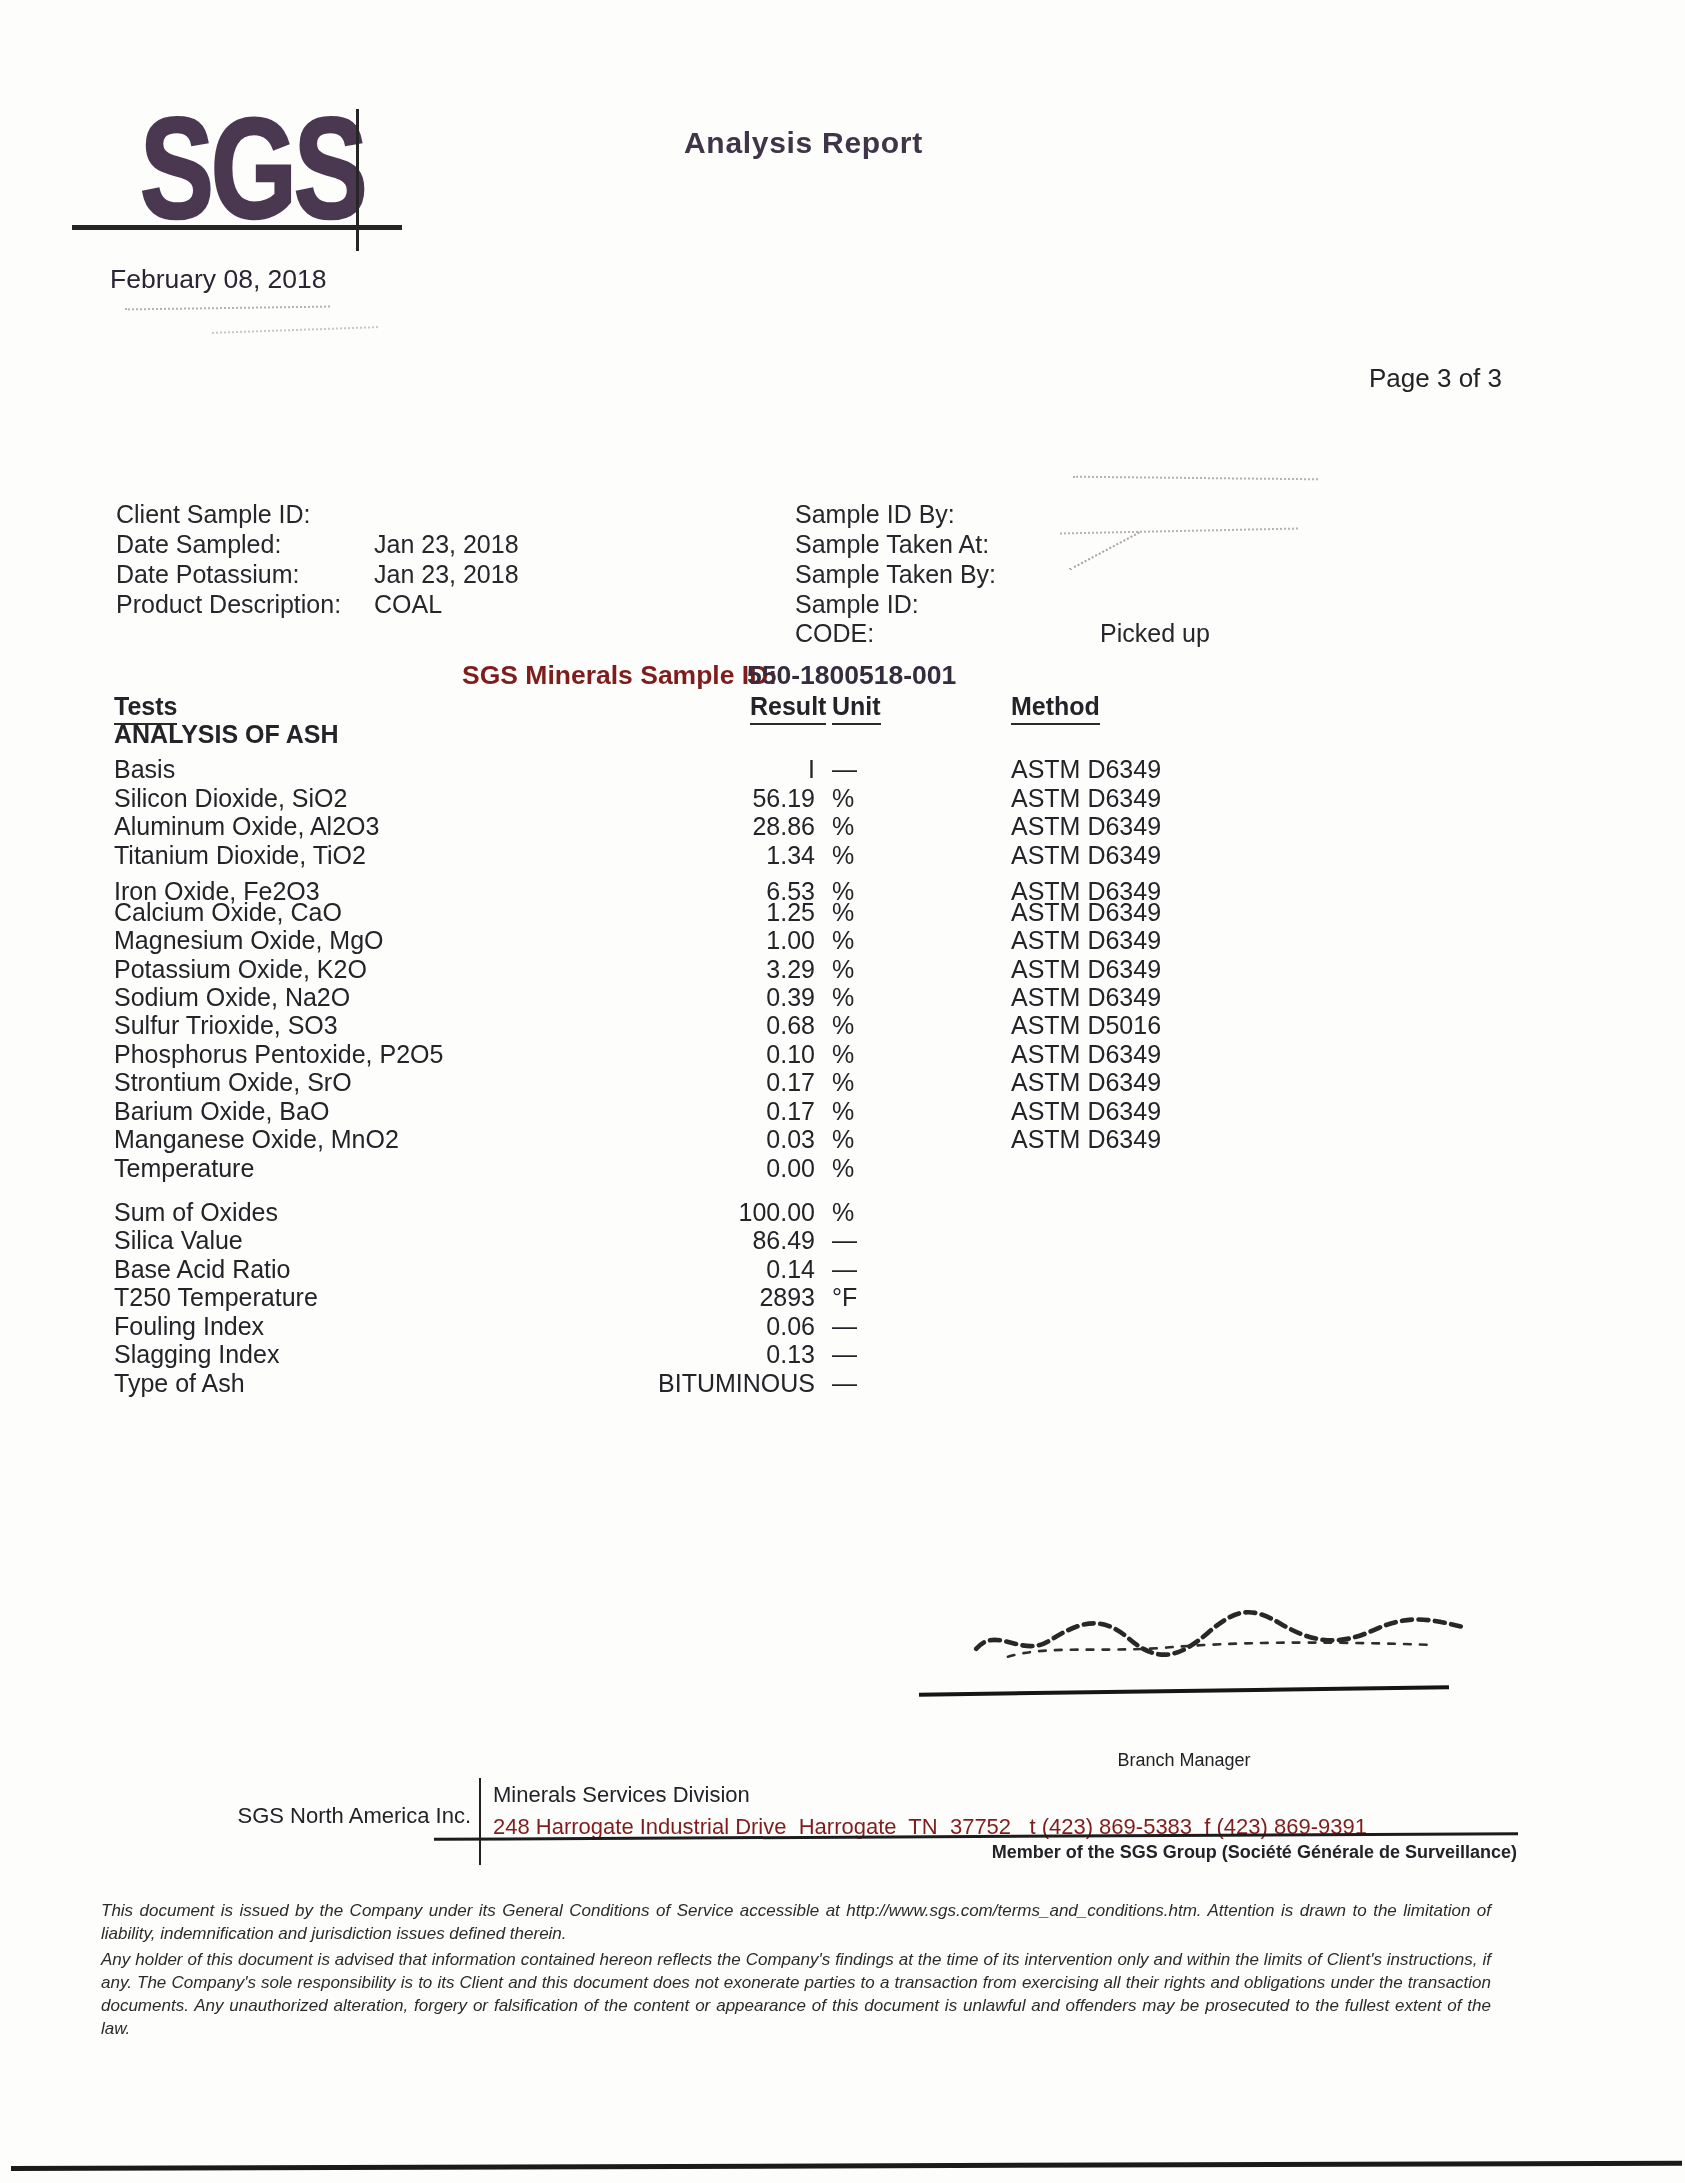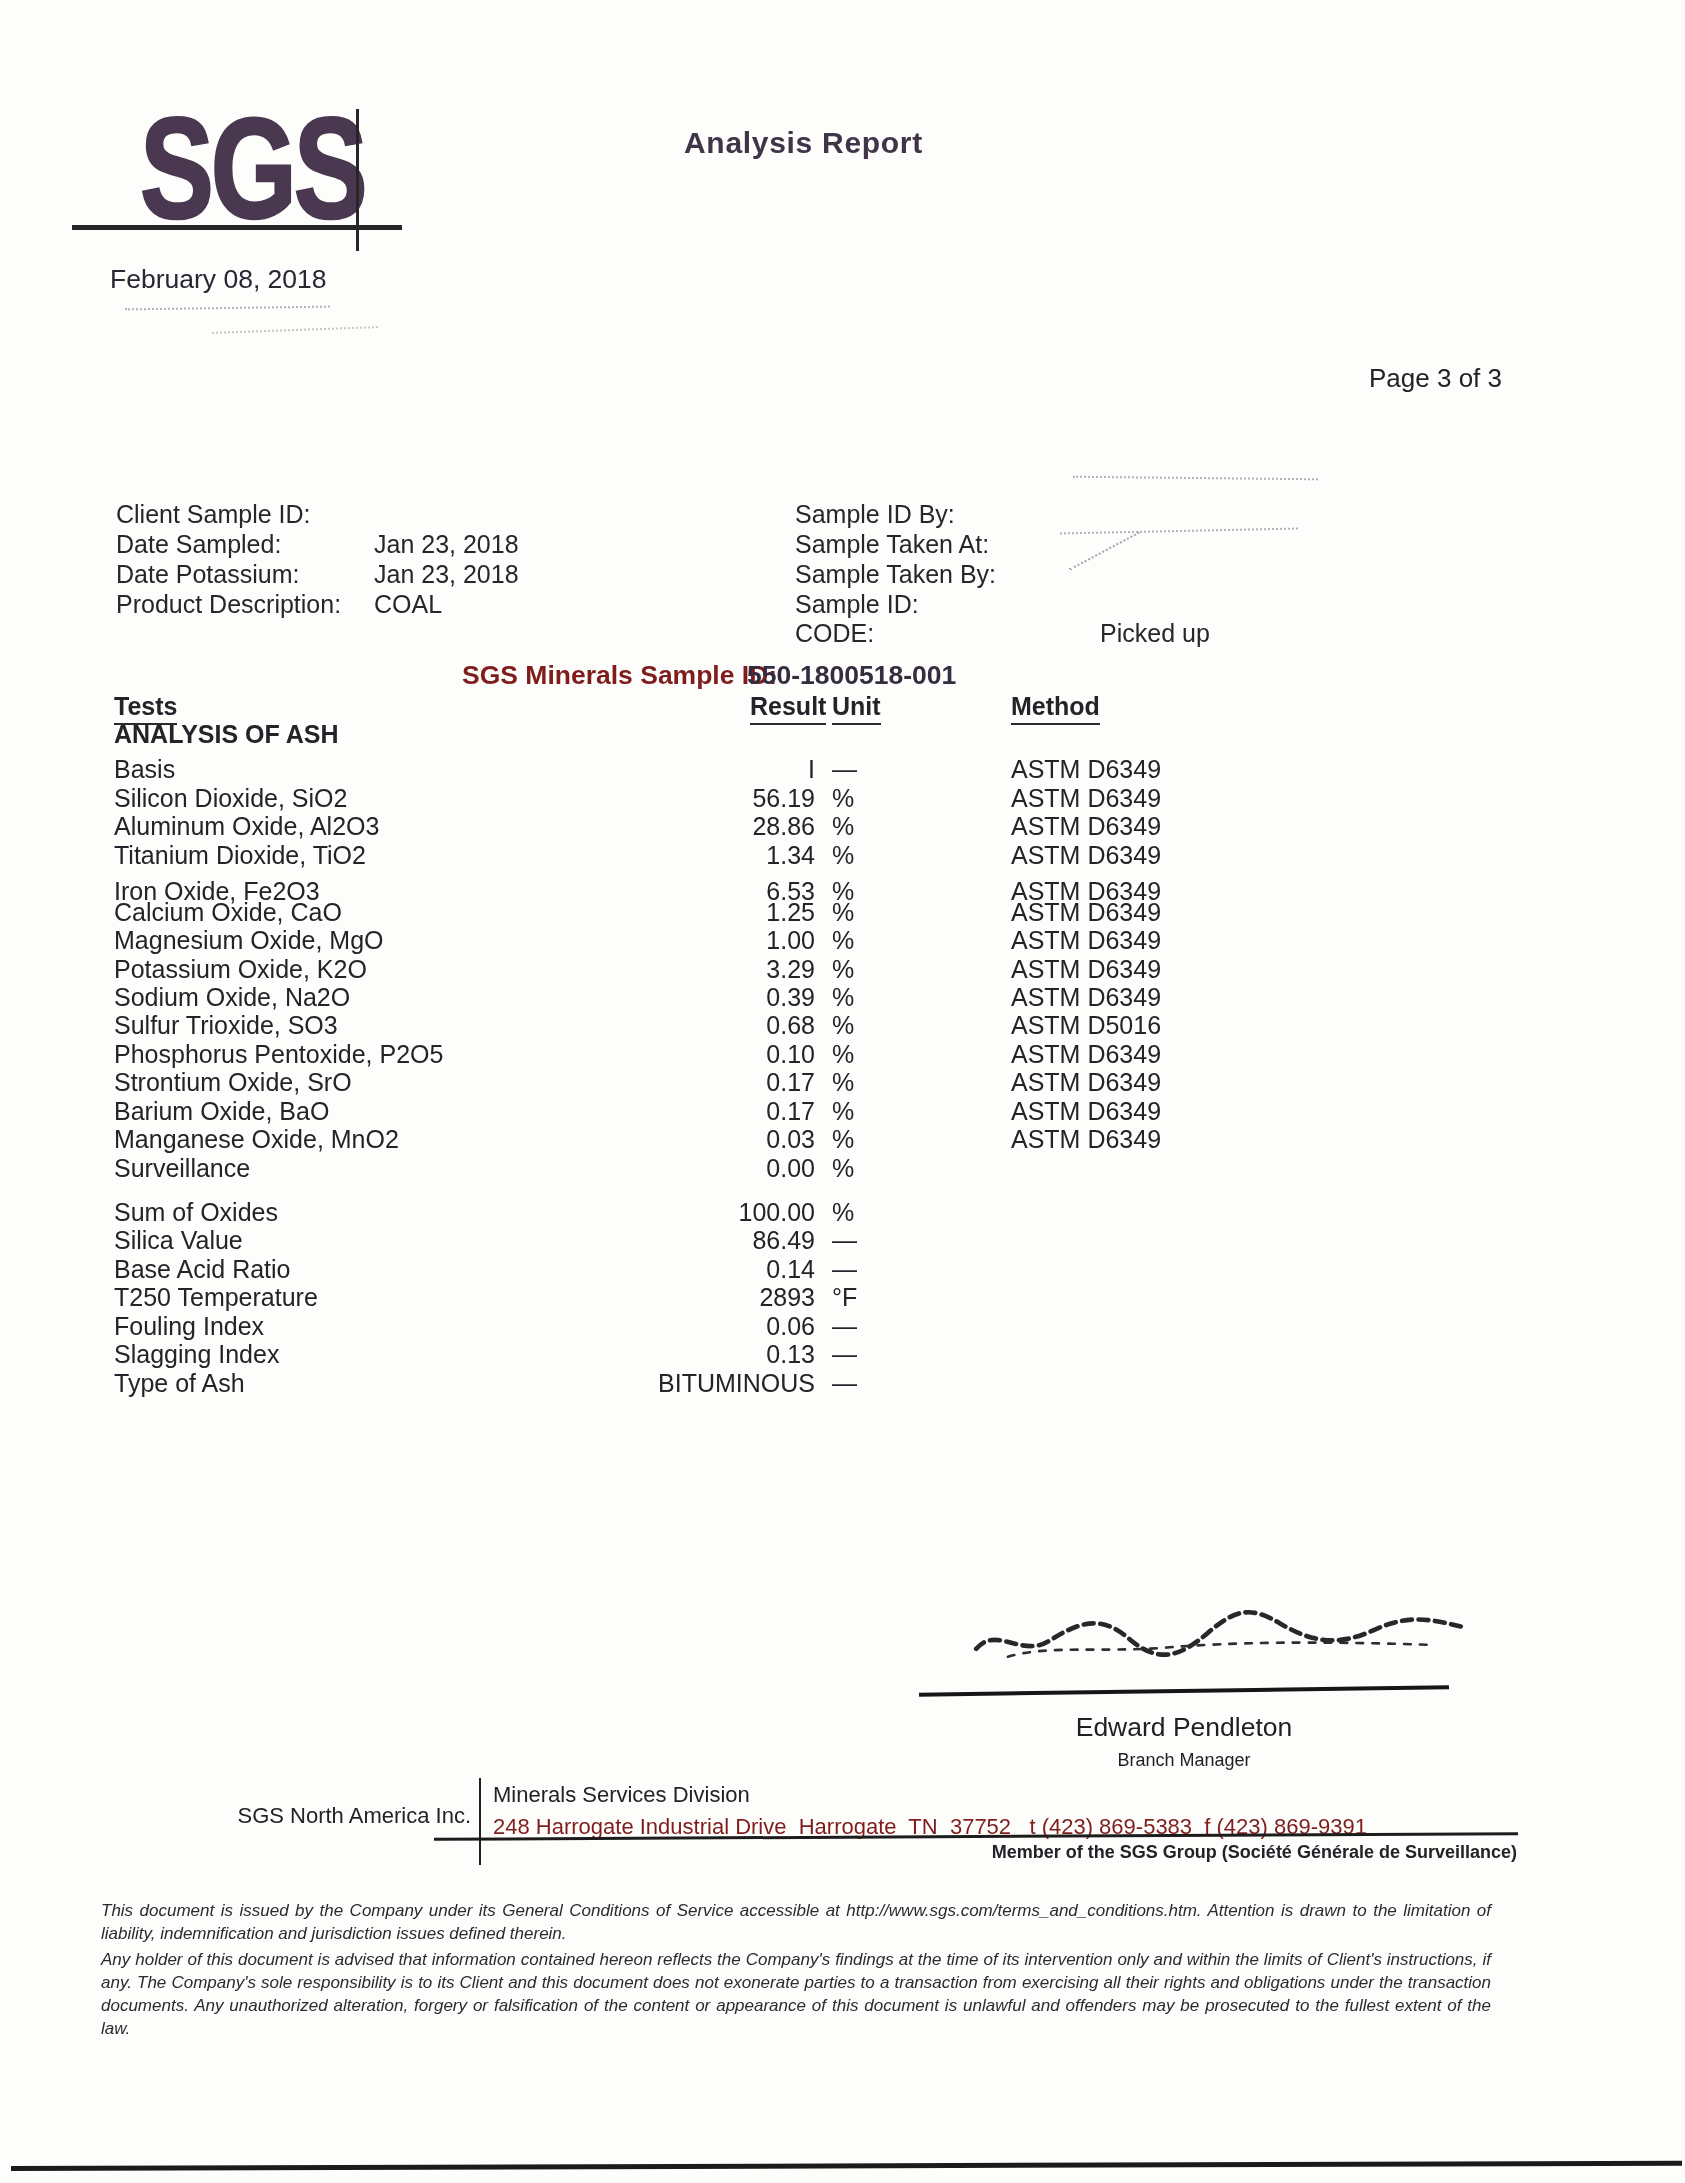--- a/index.html
+++ b/index.html
@@ -185,21 +185,21 @@
         <div class="c-unit">%</div>
         <div class="c-method">ASTM D6349</div>
       </div>
       <div class="trow" style="top: 1125px;">
         <div class="c-name">Manganese Oxide, MnO2</div>
         <div class="c-result">0.03</div>
         <div class="c-unit">%</div>
         <div class="c-method">ASTM D6349</div>
       </div>
       <div class="trow" style="top: 1154px;">
-        <div class="c-name">Surveillance</div>
+        <div class="c-name">Temperature</div>
         <div class="c-result">0.00</div>
         <div class="c-unit">%</div>
         <div class="c-method"></div>
       </div>
       <div class="trow" style="top: 1198px;">
         <div class="c-name">Sum of Oxides</div>
         <div class="c-result">100.00</div>
         <div class="c-unit">%</div>
         <div class="c-method"></div>
       </div>
@@ -239,21 +239,20 @@
         <div class="c-unit">—</div>
         <div class="c-method"></div>
       </div>
     </div>
 
   <svg class="sig-svg" width="510" height="86" viewBox="0 0 770 130">
     <path d="M12 98 C 42 62, 80 112, 122 86 S 198 44, 242 82 S 318 112, 362 74 S 428 34, 472 60 S 556 96, 612 70 S 702 54, 752 66" fill="none" stroke="#282828" stroke-width="7" stroke-linecap="round" stroke-dasharray="15 10"></path>
     <path d="M60 110 C 120 92, 200 104, 300 96 S 520 86, 700 92" fill="none" stroke="#2e2e2e" stroke-width="4" stroke-linecap="round" stroke-dasharray="10 14"></path>
   </svg>
   <div class="sig-line"></div>
-  <div class="sig-name">Edward Pendleton</div>
   <div class="sig-title">Branch Manager</div>
 
   <div class="company">SGS North America Inc.</div>
   <div class="fvline"></div>
   <div class="division">Minerals Services Division</div>
   <div class="address">248 Harrogate Industrial Drive  Harrogate  TN  37752   t (423) 869-5383  f (423) 869-9391</div>
   <div class="footer-rule"></div>
   <div class="member">Member of the SGS Group (Société Générale de Surveillance)</div>
 
   <div class="legal legal-1">This document is issued by the Company under its General Conditions of Service accessible at http://www.sgs.com/terms_and_conditions.htm. Attention is drawn to the limitation of liability, indemnification and jurisdiction issues defined therein.</div>

